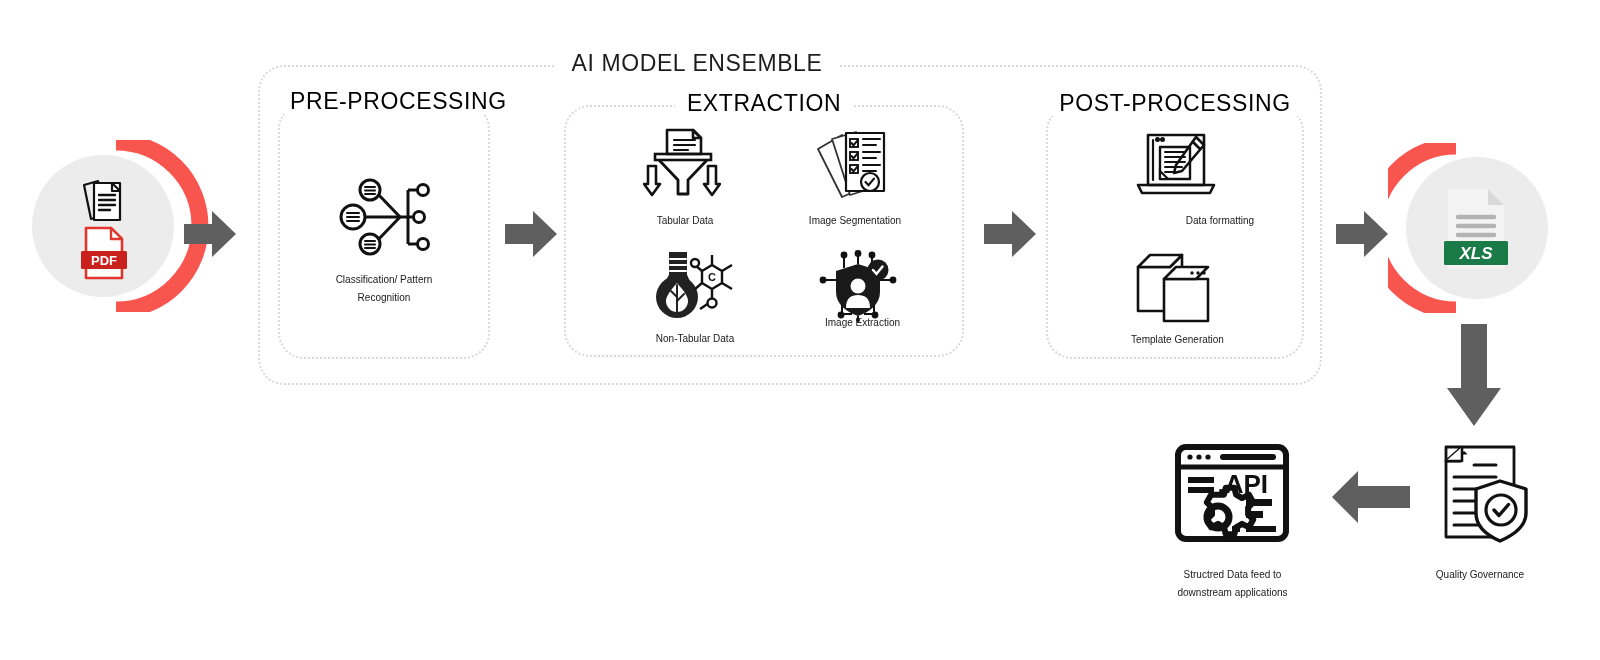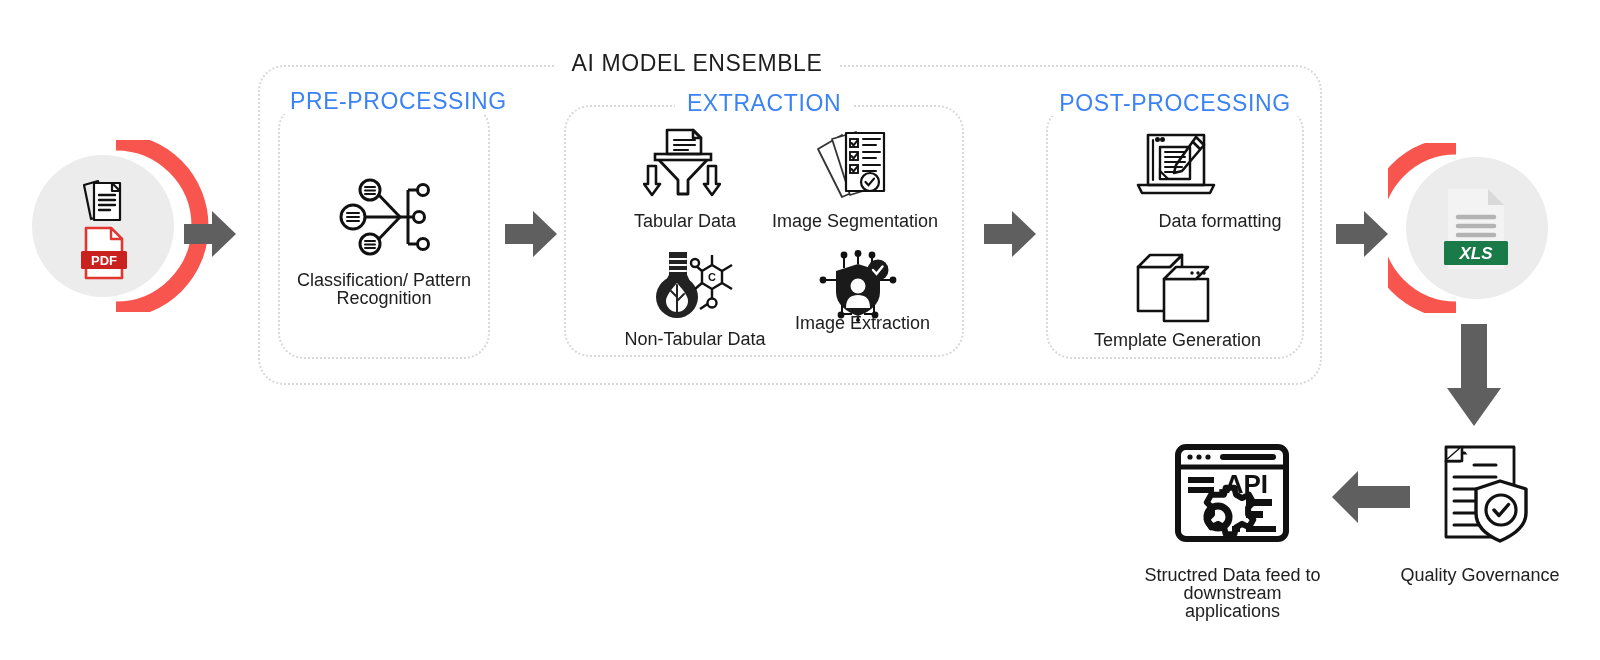--- a/index.html
+++ b/index.html
@@ -35,30 +35,30 @@
   
   .title-main {
     left: 0; top: 50px; width: 1394px;
     text-align: center;
     font-size: 23px; letter-spacing: 0.6px; font-weight: 400;
     color: #1d1d1d;
   }
   .title-main span { background: #fff; padding: 0 16px; }
   .sec-title {
     font-size: 23px; letter-spacing: 0.6px; font-weight: 400;
-    color: #3b82f6; text-align: center; white-space: nowrap;
+    color: #000000; text-align: center; white-space: nowrap;
   }
   .sec-title span { background: #fff; padding: 0 12px; }
   .t-pre     { left: 278px;  top: 88px;  width: 212px; }
   .t-extract { left: 564px;  top: 90px;  width: 400px; }
   .t-post    { left: 1046px; top: 90px;  width: 258px; }
 
   
   .cap {
-    font-size: 18px; line-height: 18px; text-align: center;
+    font-size: 10px; line-height: 18px; text-align: center;
     color: #202020; white-space: pre-line;
   }
   svg { display: block; }
   .gray-disc {
     width: 142px; height: 142px; border-radius: 50%;
     background: #ececec;
   }
 </style>
 </head>
 <body>

